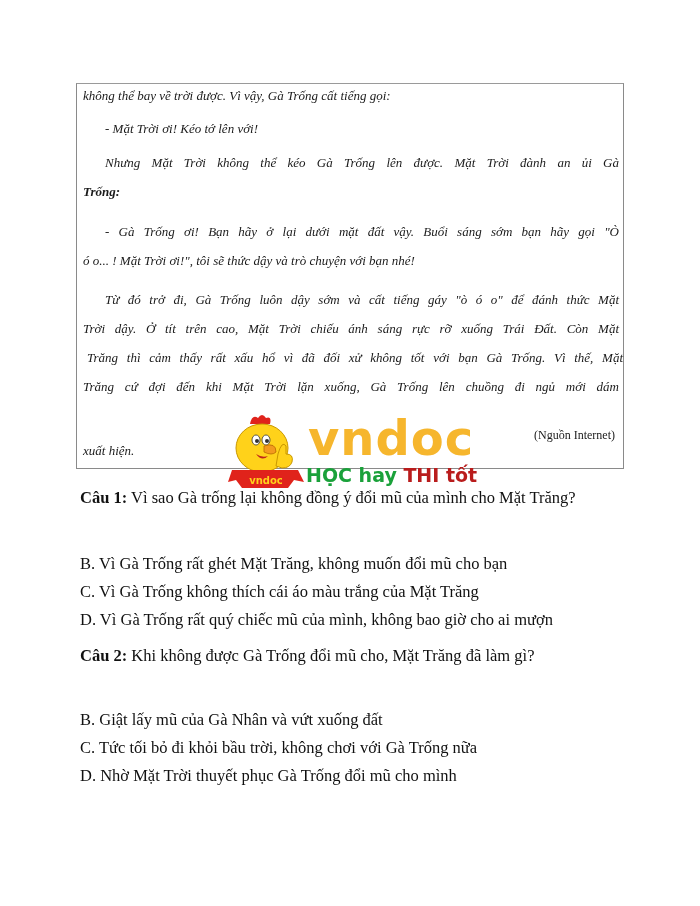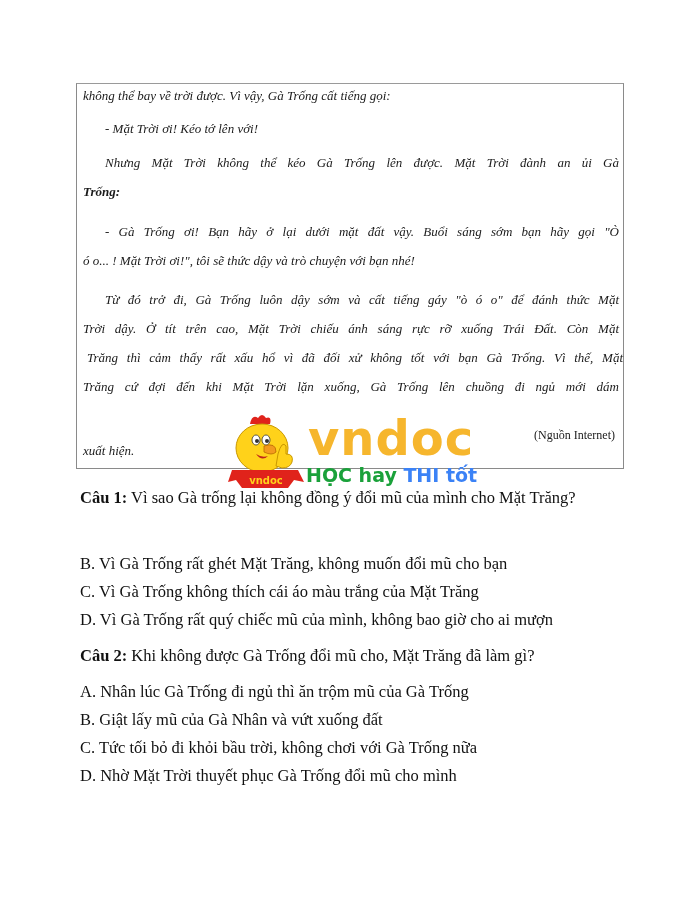--- a/index.html
+++ b/index.html
@@ -30,21 +30,21 @@
       position: absolute; left: 80px; top: 0px;
       font-family: "DejaVu Sans", sans-serif; font-weight: bold; font-size: 48px;
       color: #f6b62d; letter-spacing: 1px; line-height: 56px;
     }
     .logo-tag {
       position: absolute; left: 78px; top: 53px;
       font-family: "DejaVu Sans", sans-serif; font-weight: bold; font-size: 19px; line-height: 24px;
       white-space: nowrap;
     }
     .tag-green { color: #1aa13a; }
-    .tag-red { color: #3b82f6; }
+    .tag-red { color: #b91c1c; }
   </style>
 </head>
 <body>
 
 <div class="page">
 
   <div class="story-box">
     <div class="story-line justify" style="top:4px; left:6px; width:536px; text-align:left; text-align-last:left;">không thể bay về trời được. Vì vậy, Gà Trống cất tiếng gọi:</div>
     <div class="story-line" style="top:37px; left:28px;">- Mặt Trời ơi! Kéo tớ lên với!</div>
     <div class="story-line justify" style="top:71px; left:28px; width:514px;">Nhưng Mặt Trời không thể kéo Gà Trống lên được. Mặt Trời đành an ủi Gà</div>
@@ -83,18 +83,17 @@
     <div class="logo-word">vndoc</div>
     <div class="logo-tag"><span class="tag-green">HỌC hay </span><span class="tag-red">THI tốt</span></div>
   </div>
 
   <div class="q-line" style="top:488px;"><b>Câu 1:</b><span> Vì sao Gà trống lại không đồng ý đổi mũ của mình cho Mặt Trăng?</span></div>
   <div class="q-line" style="top:554px;">B. Vì Gà Trống rất ghét Mặt Trăng, không muốn đổi mũ cho bạn</div>
   <div class="q-line" style="top:582px;">C. Vì Gà Trống không thích cái áo màu trắng của Mặt Trăng</div>
   <div class="q-line" style="top:610px;">D. Vì Gà Trống rất quý chiếc mũ của mình, không bao giờ cho ai mượn</div>
 
   <div class="q-line" style="top:646px;"><b>Câu 2:</b><span> Khi không được Gà Trống đổi mũ cho, Mặt Trăng đã làm gì?</span></div>
-  <div class="q-line" style="top:682px;">A. Nhân lúc Gà Trống đi ngủ thì ăn trộm mũ của Gà Trống</div>
   <div class="q-line" style="top:710px;">B. Giật lấy mũ của Gà Nhân và vứt xuống đất</div>
   <div class="q-line" style="top:766px;">D. Nhờ Mặt Trời thuyết phục Gà Trống đổi mũ cho mình</div>
   <div class="q-line" style="top:738px;">C. Tức tối bỏ đi khỏi bầu trời, không chơi với Gà Trống nữa</div>
 
 </div>
 
 </body></html>

